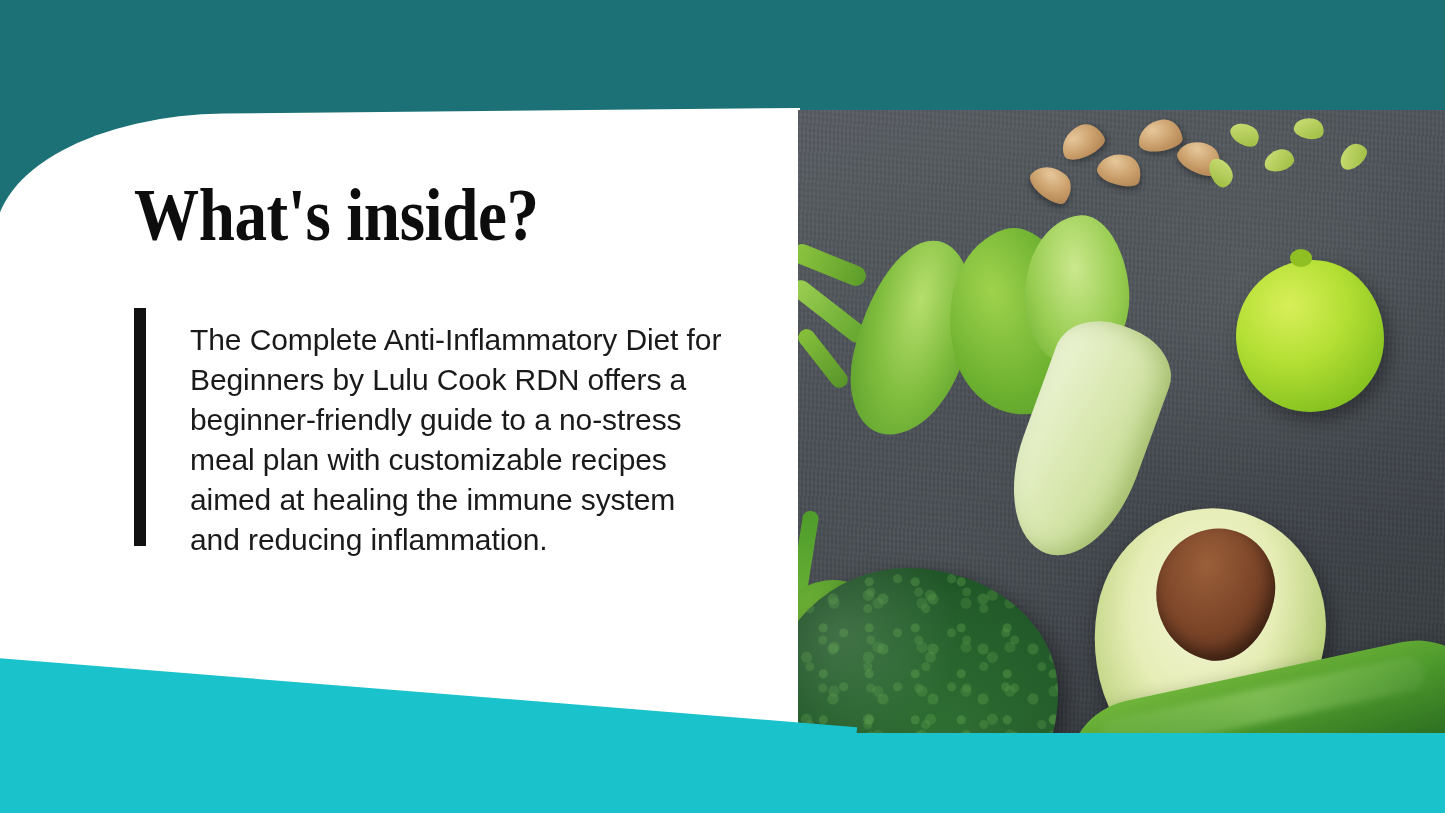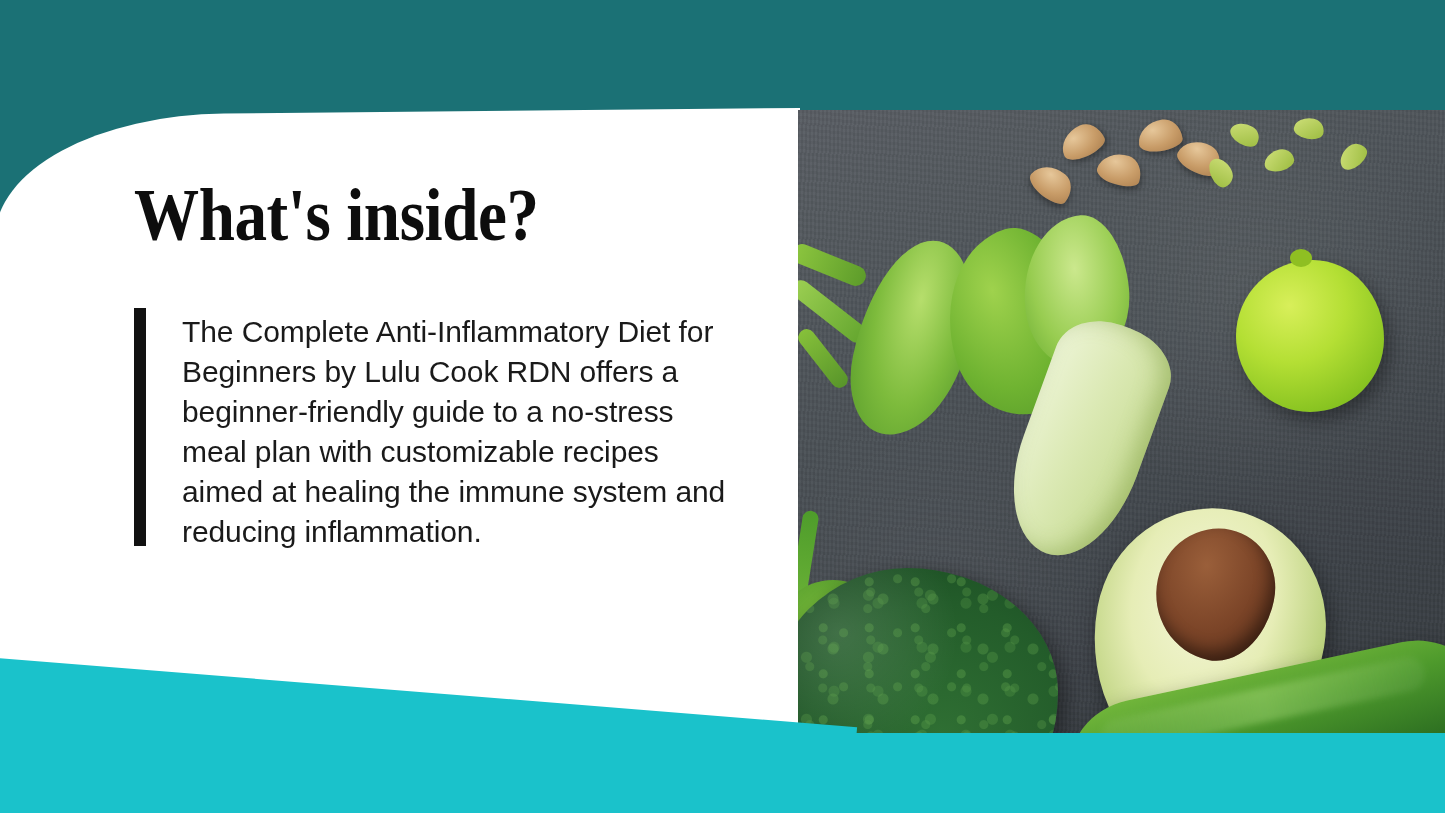--- a/index.html
+++ b/index.html
@@ -99,21 +99,21 @@
     display: flex;
     align-items: flex-start;
   }
   .quote-bar {
     flex: 0 0 auto;
     width: 12px;
     height: 238px;
     background: #111111;
   }
   .quote-text {
-    margin: 4px;
+    margin: 12px;
     padding-left: 32px;
     font-family: "Liberation Sans", "DejaVu Sans", sans-serif;
     font-size: 30px;
     line-height: 40px;
     color: #1a1a1a;
     width: 545px;
     letter-spacing: -0.1px;
   }
 
   

